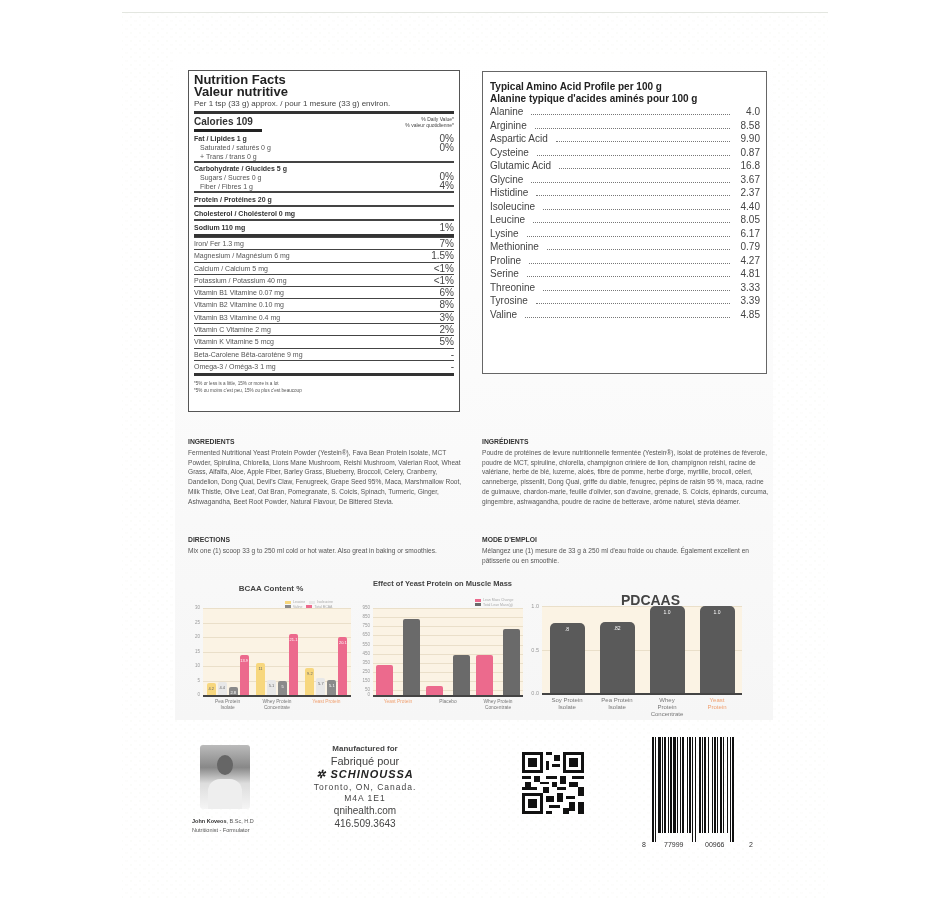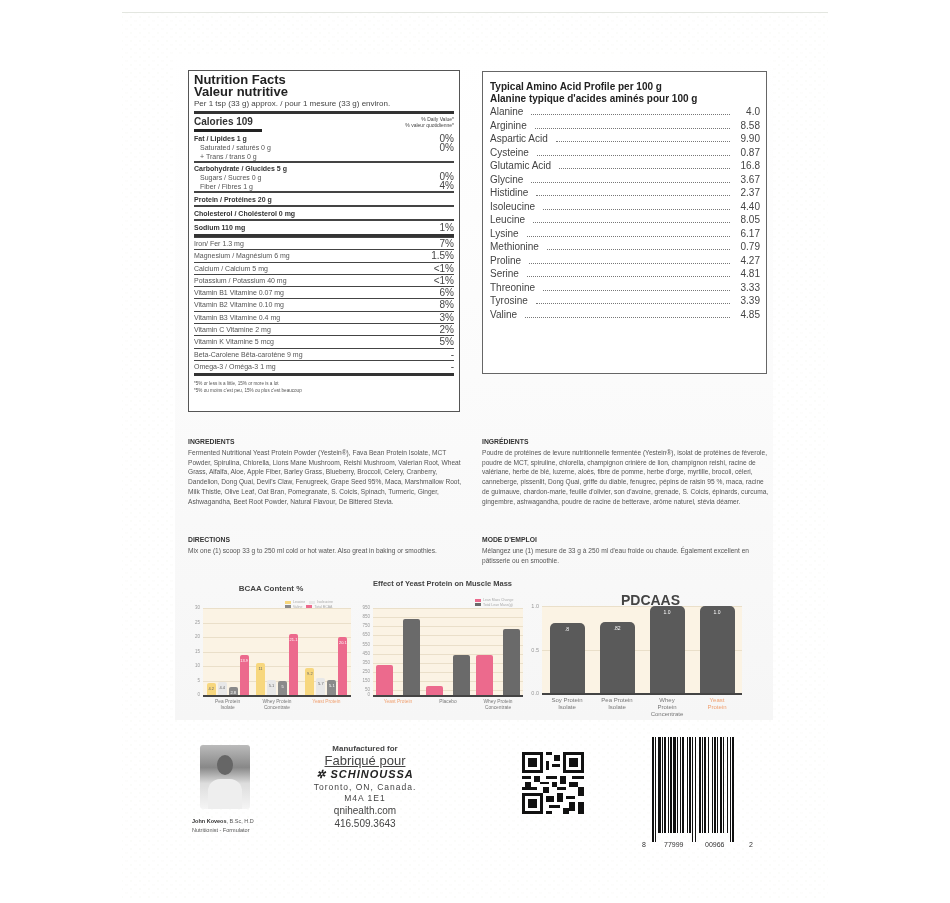--- a/index.html
+++ b/index.html
@@ -79,21 +79,21 @@
   
   .photo {
     position: absolute; left: 200px; top: 745px; width: 50px; height: 64px;
     background: linear-gradient(180deg, #bbb 0%, #888 35%, #ddd 60%, #f5f5f5 100%); border-radius: 3px; overflow: hidden;
   }
   .photo .head { position: absolute; left: 17px; top: 10px; width: 16px; height: 20px; border-radius: 50%; background: #666; }
   .photo .body { position: absolute; left: 8px; top: 34px; width: 34px; height: 30px; border-radius: 12px 12px 0 0; background: #eee; }
   .person { position: absolute; left: 192px; top: 817px; width: 70px; font-size: 5.5px; color: #555; line-height: 9px; }
   .mfg { position: absolute; left: 300px; top: 743px; width: 130px; text-align: center; color: #444; }
   .mfg .a { font-size: 8px; font-weight: bold; line-height: 12px; }
-  .mfg .b2 { font-size: 13px; line-height: 12px; text-decoration: underline; }
+  .mfg .b2 { font-size: 11px; line-height: 12px; }
   .mfg .brand { font-size: 11px; font-weight: bold; font-style: italic; letter-spacing: 1px; line-height: 15px; color: #222; }
   .mfg .c { font-size: 8.5px; letter-spacing: 1px; line-height: 11px; }
   .mfg .d { font-size: 10px; line-height: 13px; }
   .qr { position: absolute; left: 522px; top: 752px; width: 62px; height: 62px; background: #fff; }
   .barcode { position: absolute; left: 642px; top: 737px; width: 114px; height: 120px; }
   .bars { position: absolute; left: 10px; top: 0; width: 104px; height: 105px; }
   .bcnum { position: absolute; font-size: 7px; color: #333; }
 </style>
 </head>
 <body>

